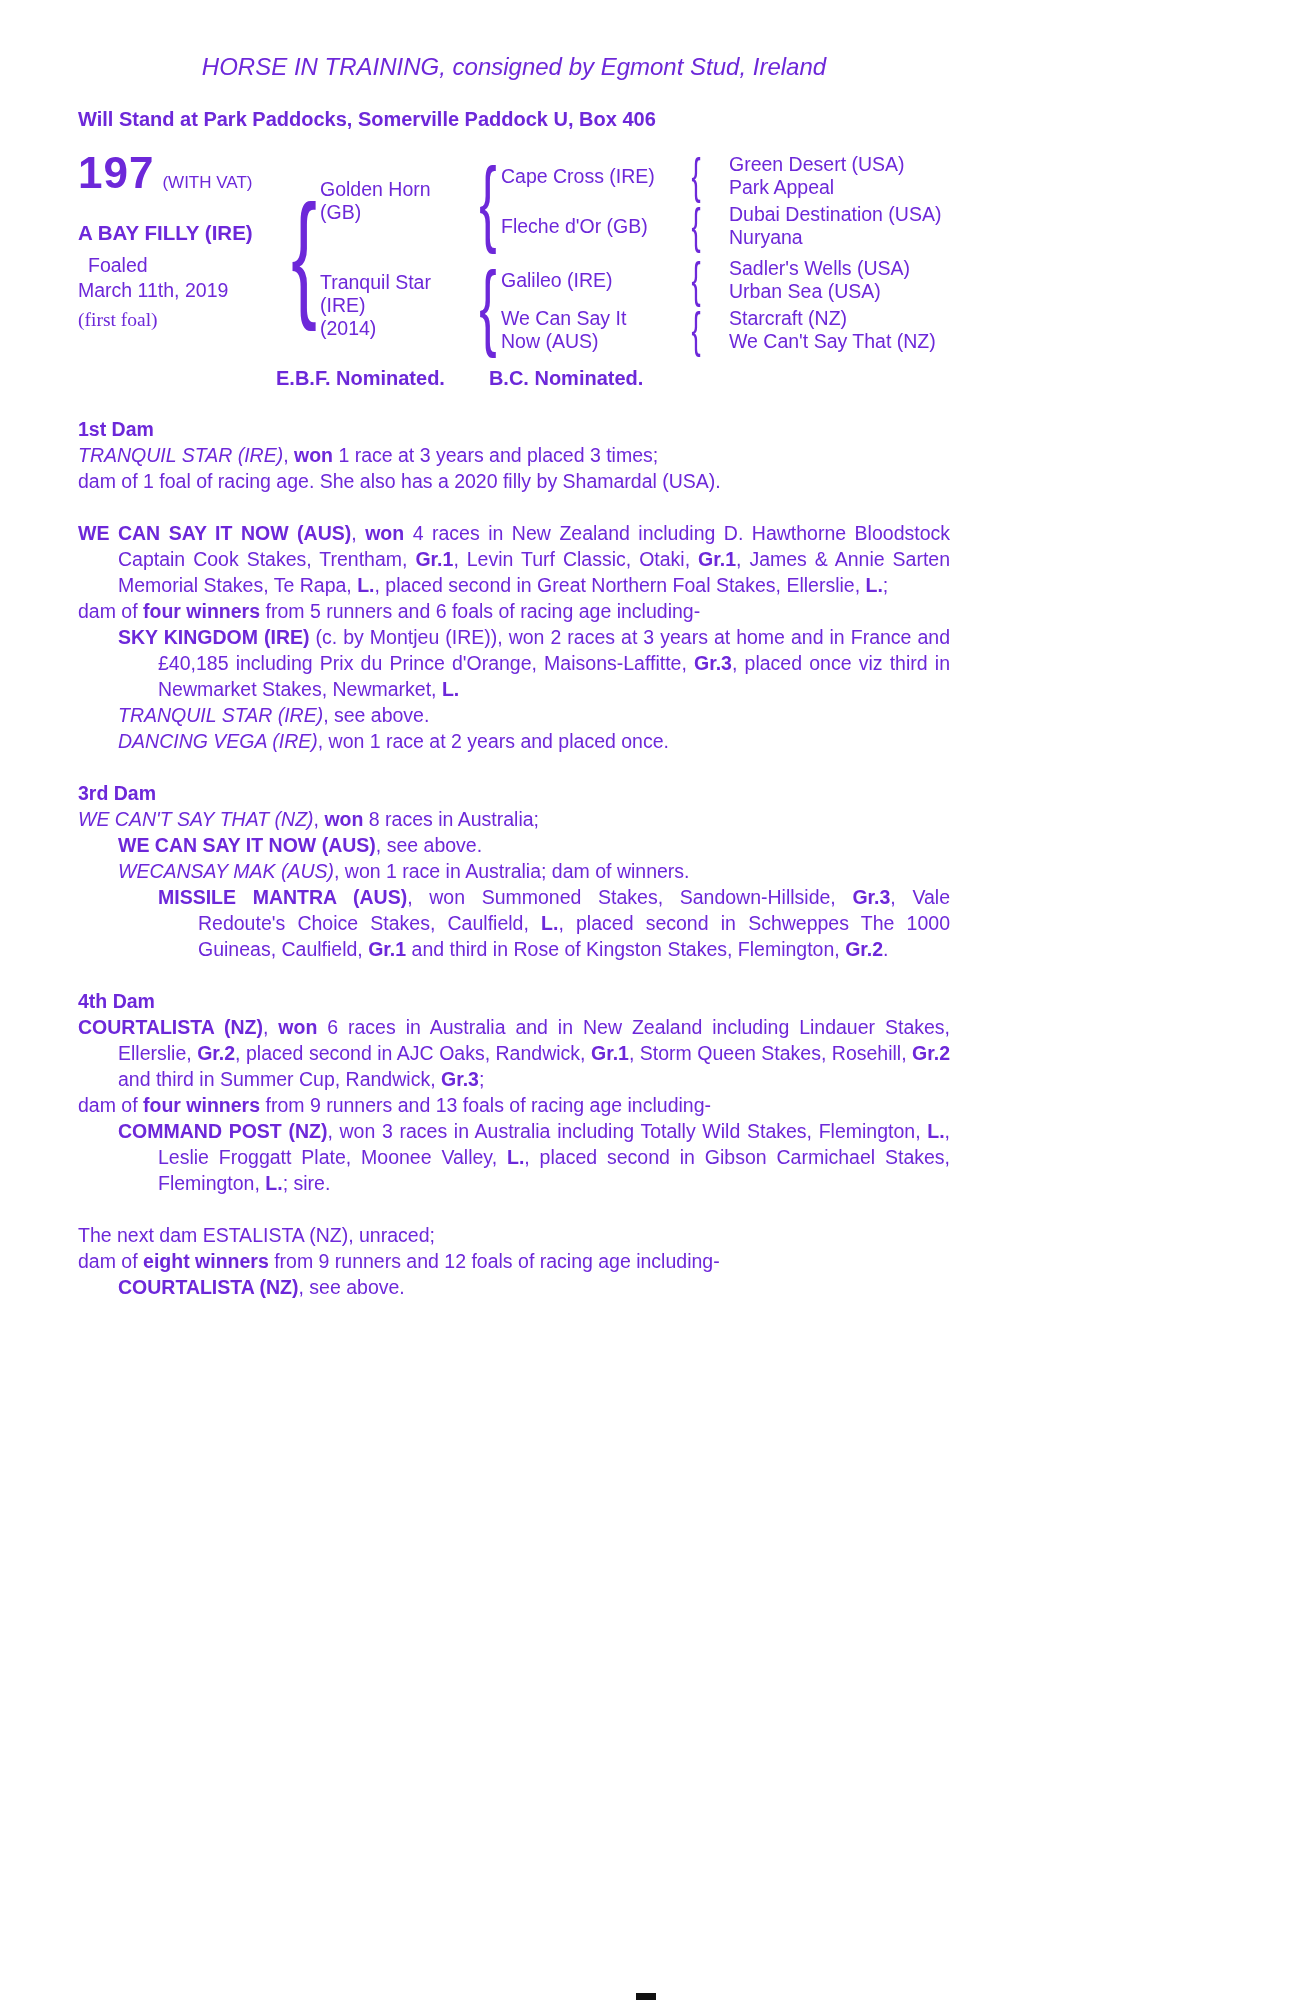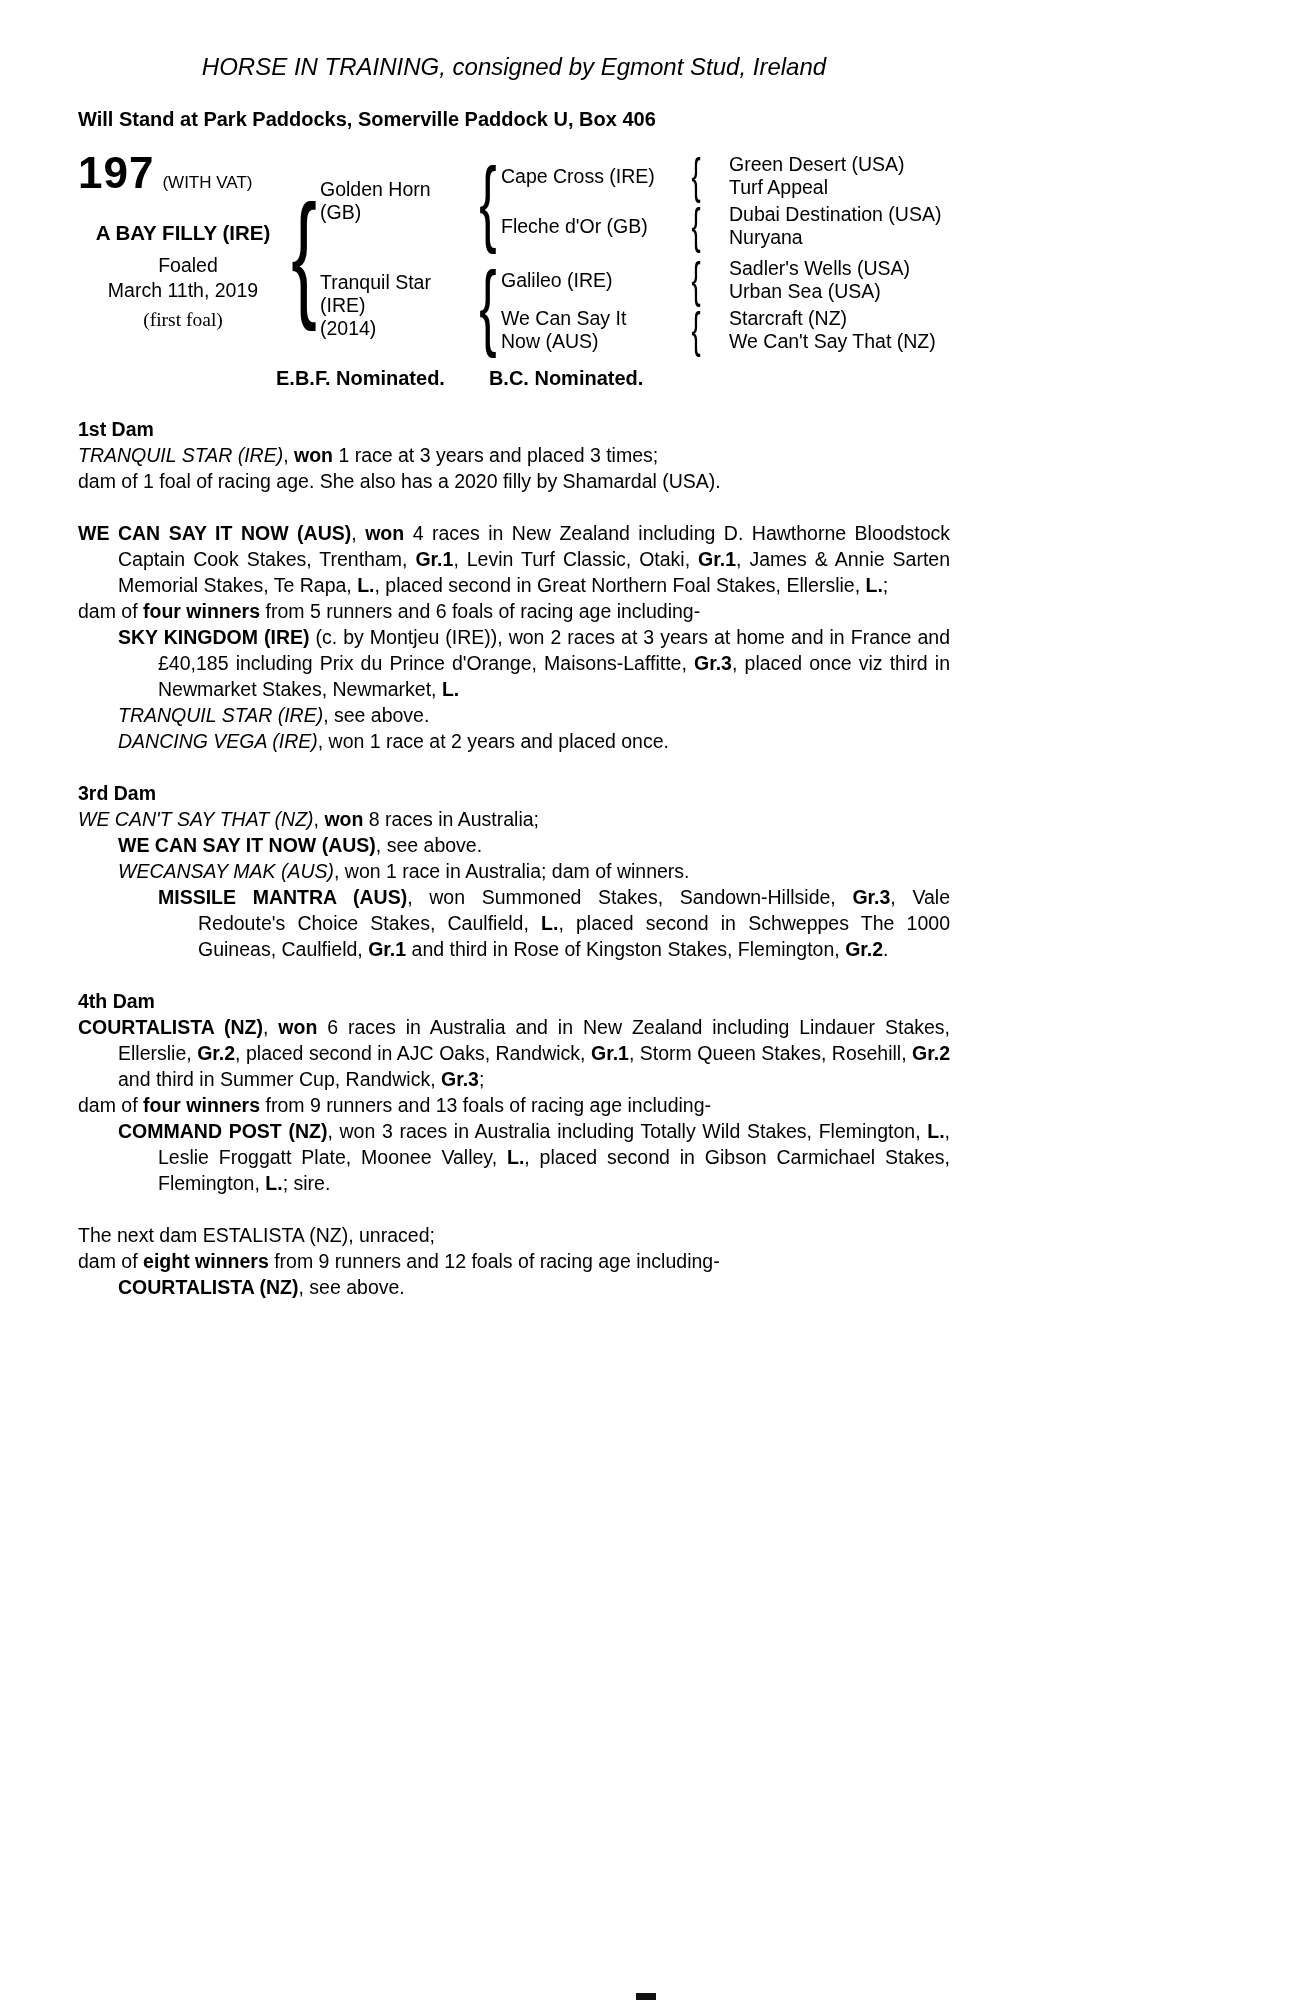--- a/index.html
+++ b/index.html
@@ -1,21 +1,21 @@
 <!DOCTYPE html>
 <html><head>
 <meta charset="utf-8">
 <style>
   html, body { margin: 0; padding: 0; background: #ffffff; }
   .page {
     position: relative;
     width: 1314px;
     height: 2000px;
     background: #ffffff;
-    color: #000000;
+    color: #6d28d9;
     font-family: "Liberation Sans", sans-serif;
     box-sizing: border-box;
     padding: 52px 0 0 78px;
     overflow: hidden;
   }
   .content { width: 872px; }
 
   .title {
     text-align: center;
     font-style: italic;
@@ -23,21 +23,21 @@
     line-height: 30px;
   }
   .stand-line {
     margin-top: 26px;
     font-weight: bold;
     font-size: 20px;
   }
 
   
   .ped-block { display: flex; margin-top: 20px; align-items: flex-start; }
-  .lot-info { width: 210px; flex: 0 0 auto; font-size: 19.5px; text-align: center; }
+  .lot-info { width: 210px; flex: 0 0 auto; font-size: 19.5px; }
   .lot-number-row { display: flex; align-items: baseline; }
   .lot-number { font-size: 44px; font-weight: bold; line-height: 1; letter-spacing: 1px; }
   .vat-note { font-size: 17px; margin-left: 8px; }
   .horse-name { margin-top: 26px; font-size: 20.5px; font-weight: bold; }
   .foaled-label { margin-top: 8px; line-height: 25px; margin-left: 10px; }
   .foaled-date { line-height: 25px; }
   .foal-note { margin-top: 4px; line-height: 25px; font-family: Liberation Serif, serif; }
 
   .tree { flex: 1; display: flex; font-size: 19.5px; }
   .brace {
@@ -123,21 +123,21 @@
 
           <div class="half">
             <div class="gen1-cell">Golden Horn (GB)</div>
             <div class="brace brace-md">{</div>
             <div class="gen2-stack">
               <div class="gen2-unit">
                 <div class="gen2-cell">Cape Cross (IRE)</div>
                 <div class="brace brace-sm">{</div>
                 <div class="gen3-pair">
                   <div class="gen3-name">Green Desert (USA)</div>
-                  <div class="gen3-name">Turf Appeal</div>
+                  <div class="gen3-name">Park Appeal</div>
                 </div>
               </div>
               <div class="gen2-unit">
                 <div class="gen2-cell">Fleche d'Or (GB)</div>
                 <div class="brace brace-sm">{</div>
                 <div class="gen3-pair">
                   <div class="gen3-name">Dubai Destination (USA)</div>
                   <div class="gen3-name">Nuryana</div>
                 </div>
               </div>

